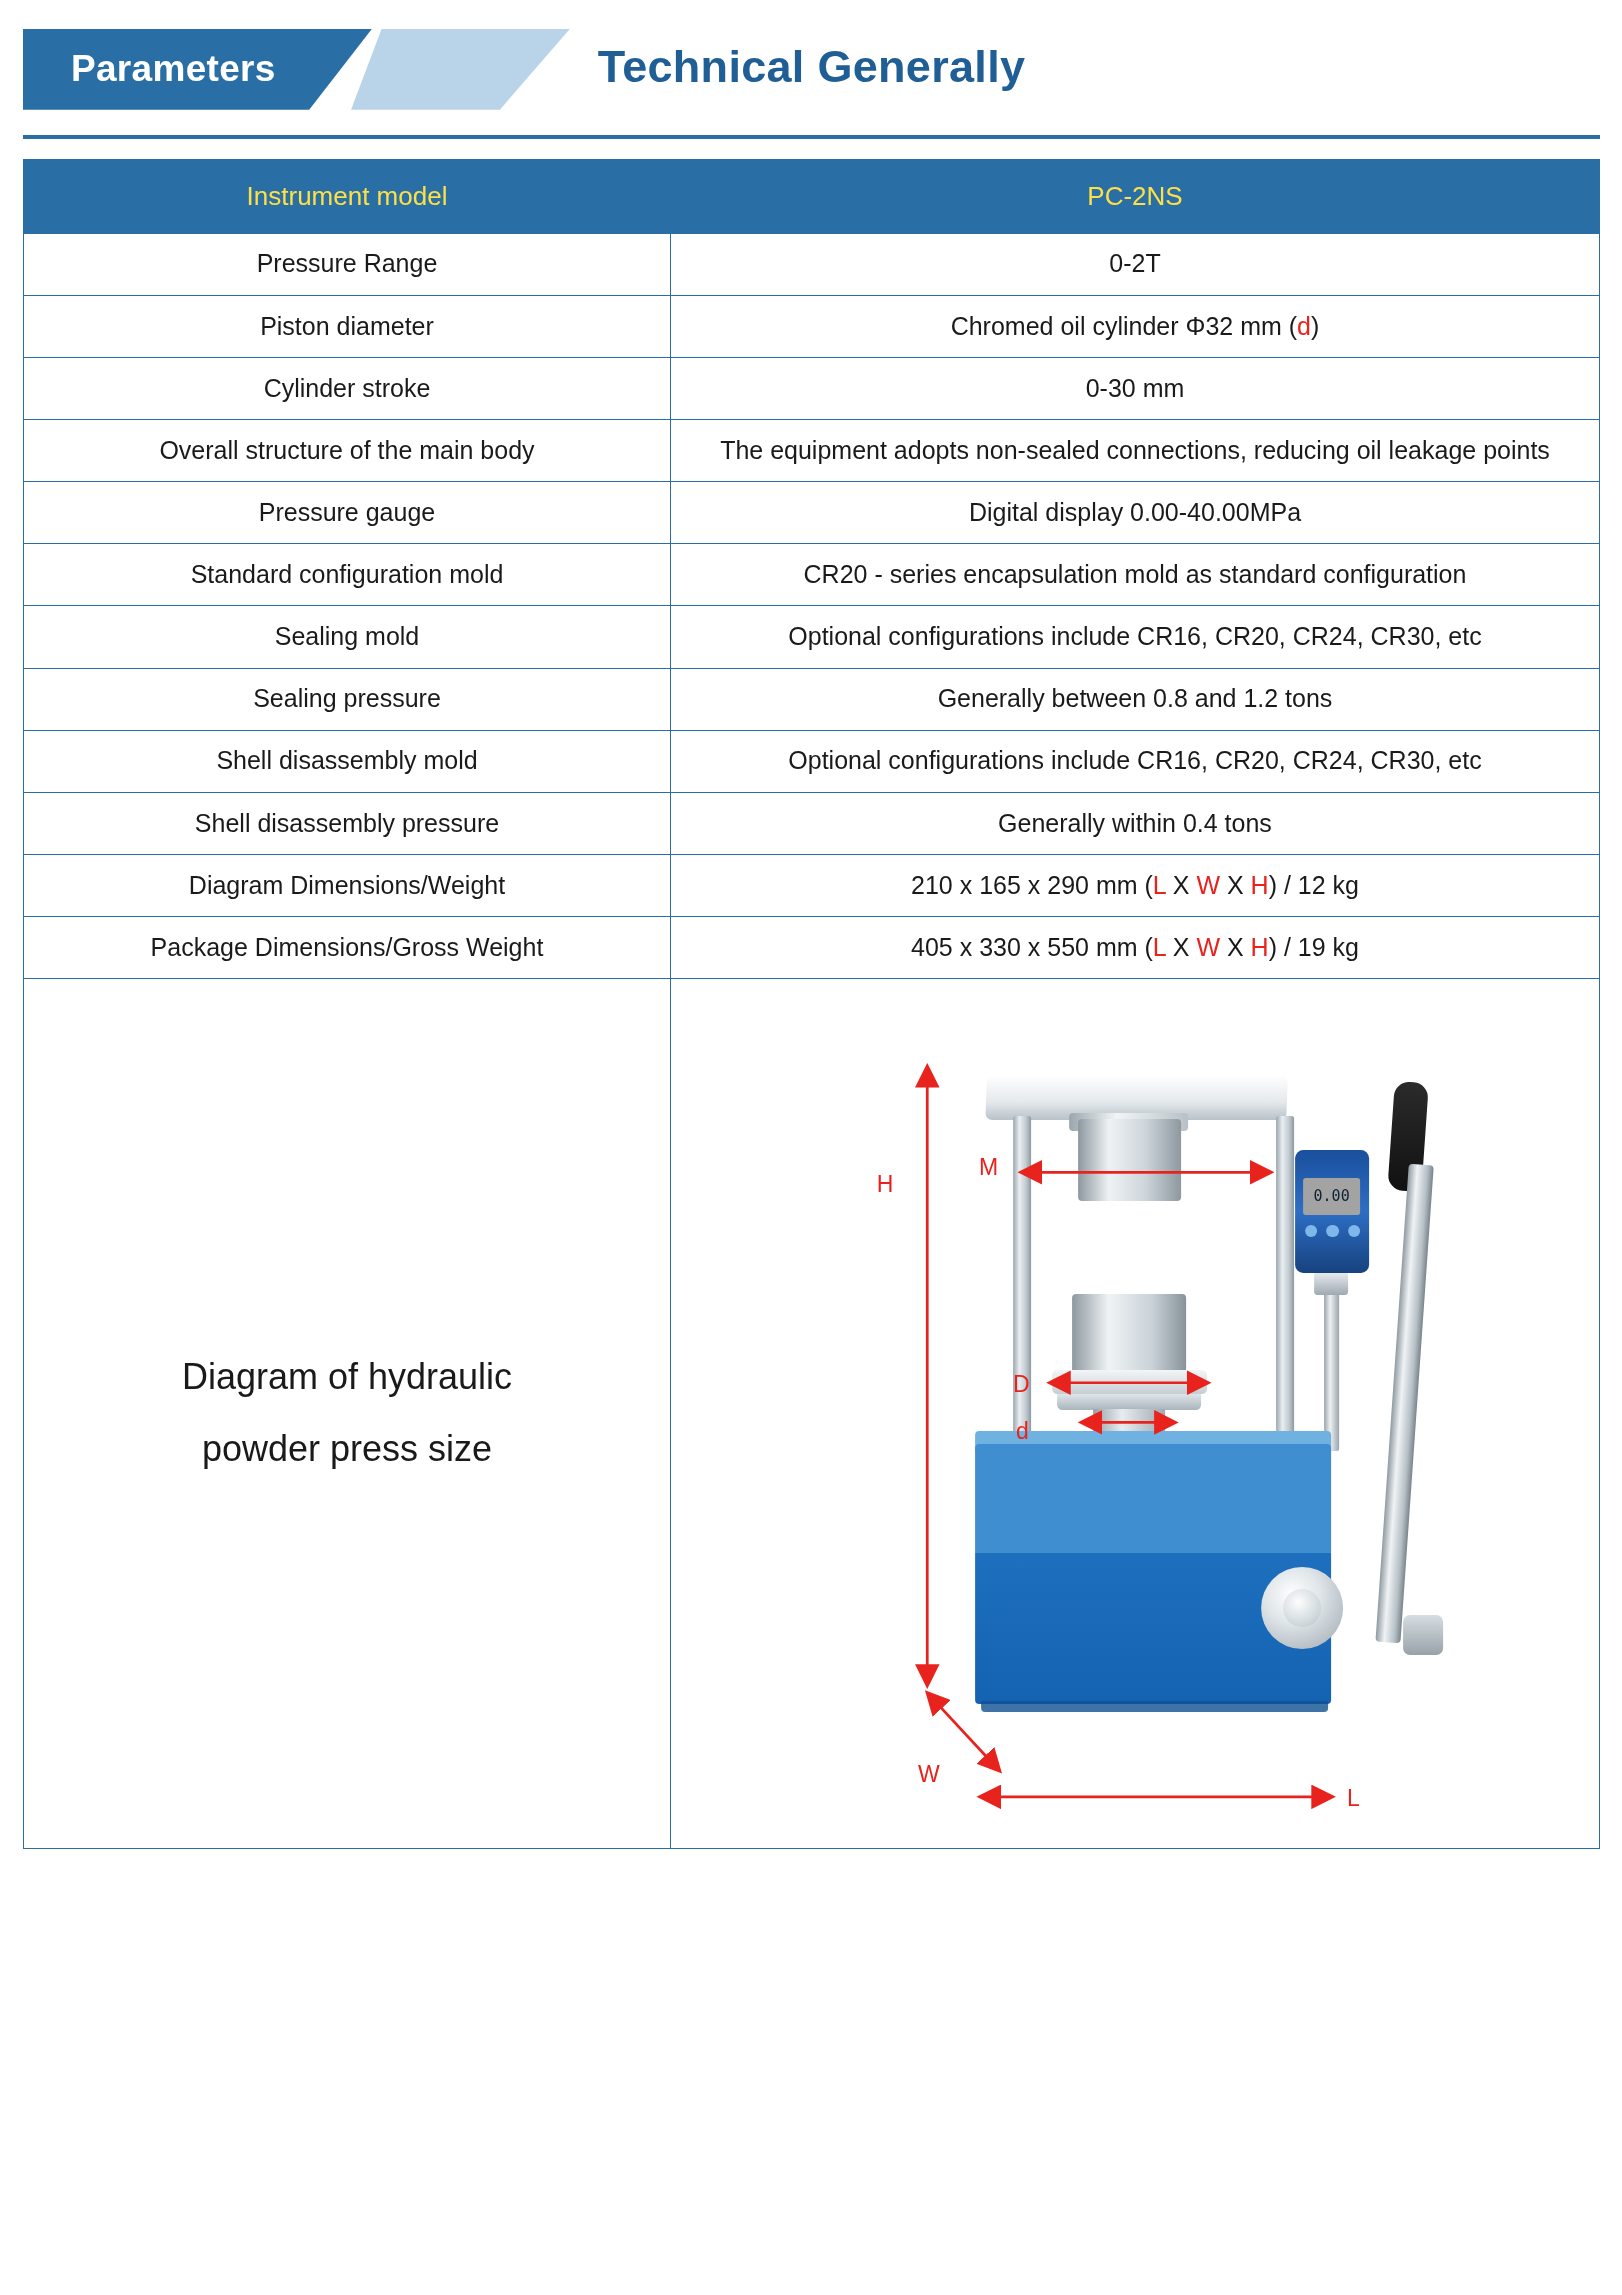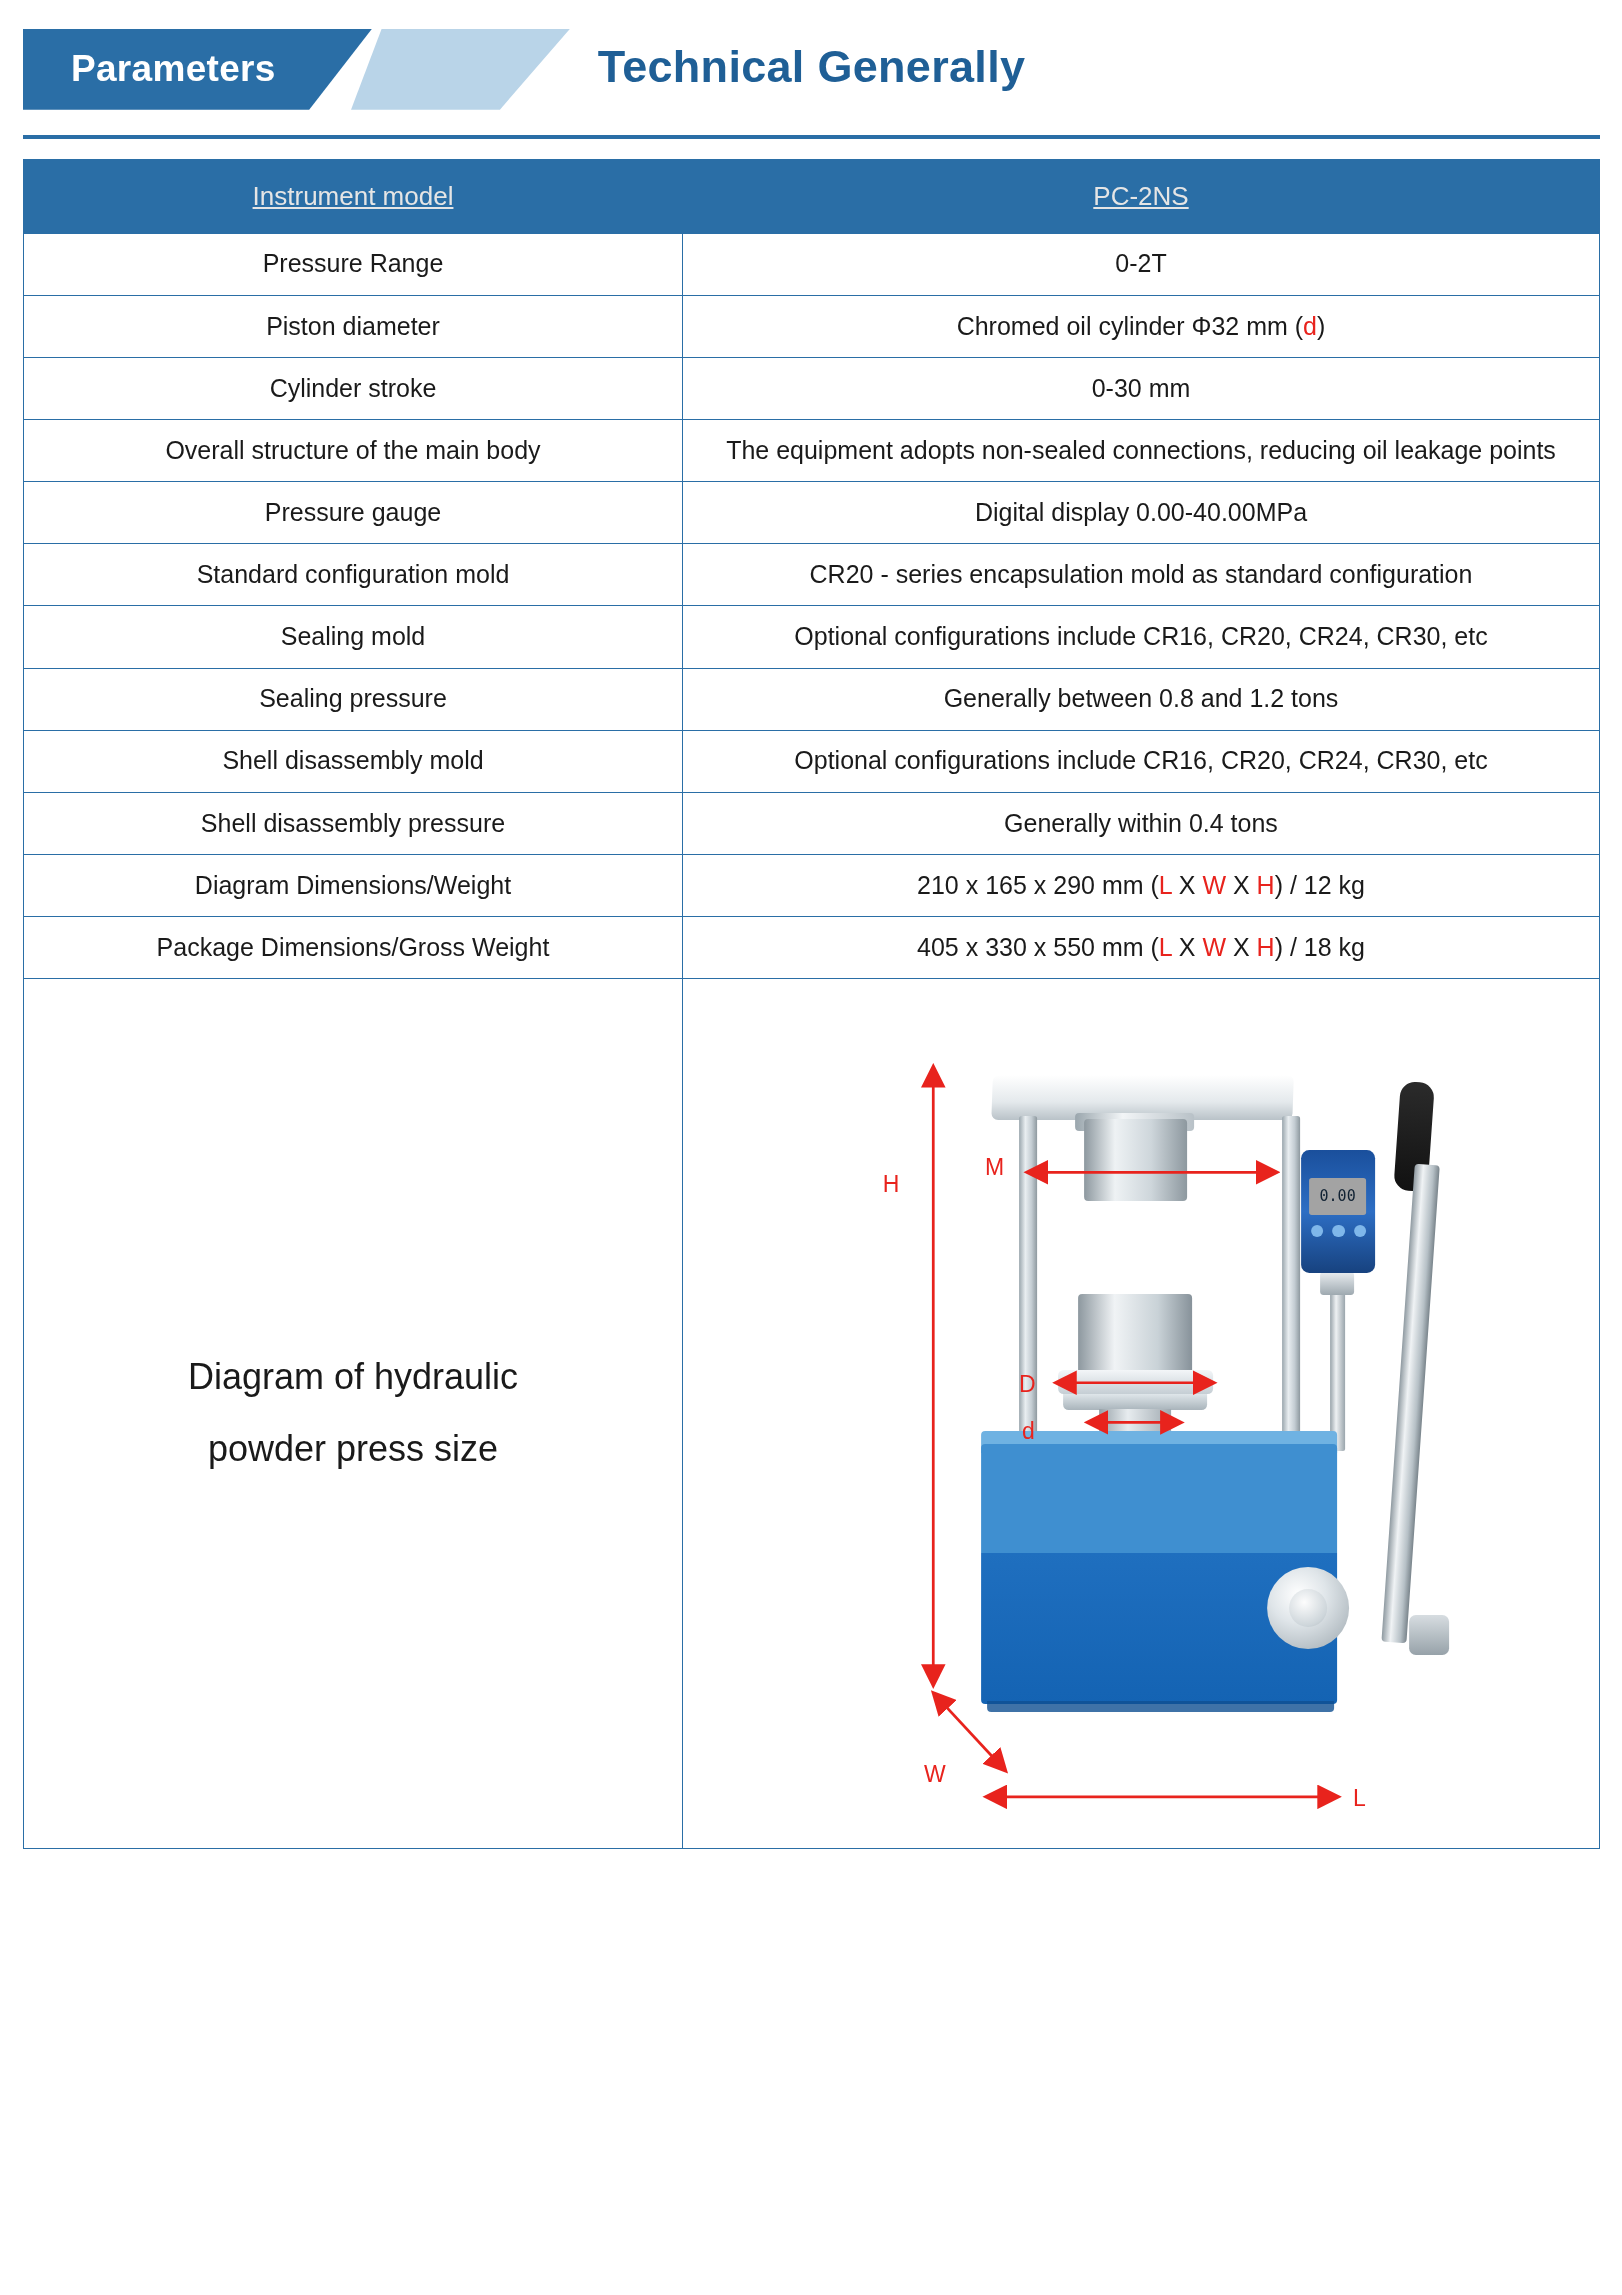--- a/index.html
+++ b/index.html
@@ -92,24 +92,23 @@
     text-align: center;
     vertical-align: middle;
     font-size: 25px;
     line-height: 1.35;
     padding: 13.7px 11px;
     color: #1a1a1a;
   }
   td.label-col { width: 636px; }
   tr.head-row td {
     background: #2a6ea6;
-    color: #e5e5e5;
+    color: #fde047;
     font-size: 26px;
-    padding: 19px 11px;
-    text-decoration: underline;
+    padding: 19px 5px;
   }
   .red { color: #e8231d; }
   .tight { font-size: 24px; }
 
   
   .diagram-label {
     font-size: 36px;
     line-height: 2.0;
   }
   td.diagram-cell {
@@ -412,21 +411,21 @@
         <td class="label-col">Shell disassembly pressure</td>
         <td>Generally within 0.4 tons</td>
       </tr>
 
       <tr>
         <td class="label-col">Diagram Dimensions/Weight</td>
         <td><span>210 x 165 x 290 mm (</span><span class="red">L</span><span> X </span><span class="red">W</span><span> X </span><span class="red">H</span><span>) / 12 kg</span></td>
       </tr>
       <tr>
         <td class="label-col tight">Package Dimensions/Gross Weight</td>
-        <td><span>405 x 330 x 550 mm (</span><span class="red">L</span><span> X </span><span class="red">W</span><span> X </span><span class="red">H</span><span>) / 18 kg</span></td>
+        <td><span>405 x 330 x 550 mm (</span><span class="red">L</span><span> X </span><span class="red">W</span><span> X </span><span class="red">H</span><span>) / 19 kg</span></td>
       </tr>
 
       <tr>
         <td class="label-col">
           <div class="diagram-label">Diagram of hydraulic</div>
           <div class="diagram-label">powder press size</div>
         </td>
         <td class="diagram-cell">
           <div class="diagram-wrap">
             <div class="press">

